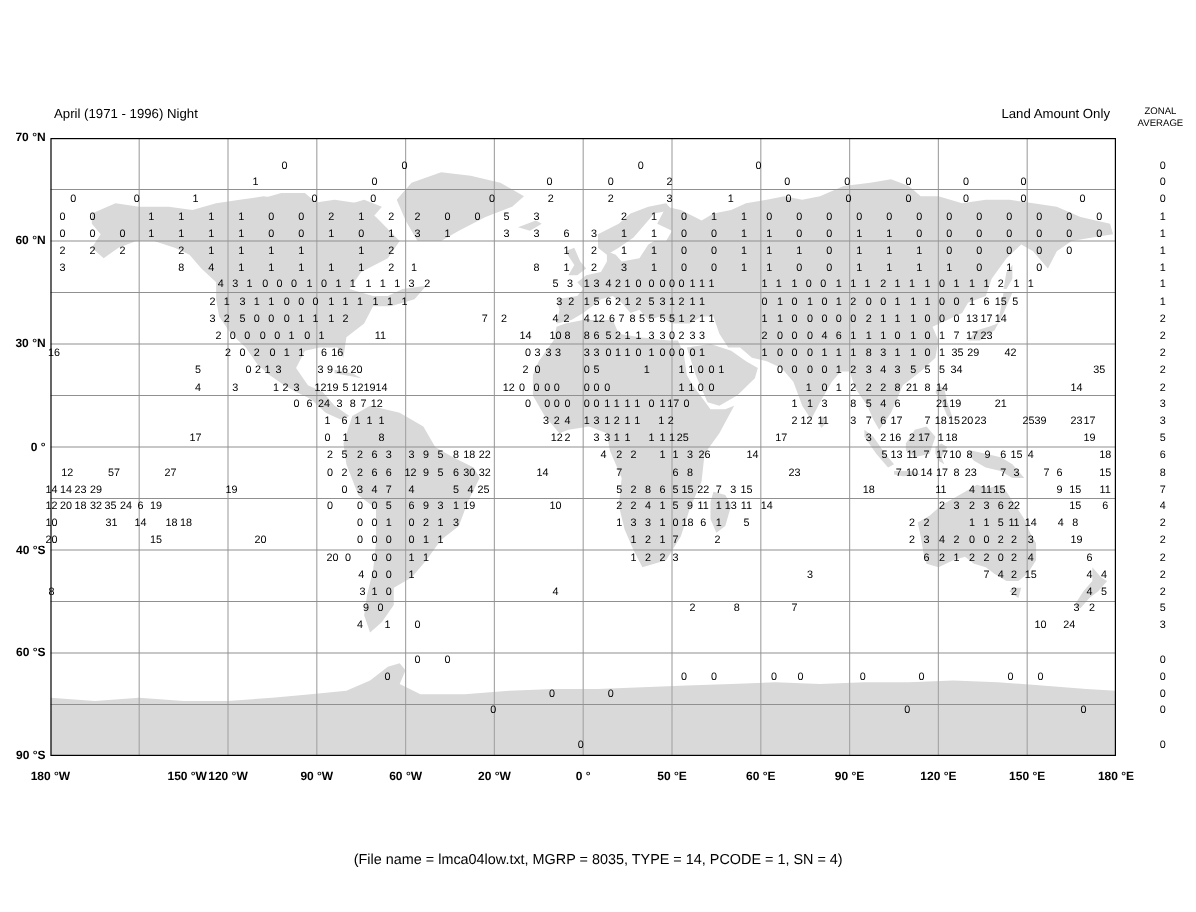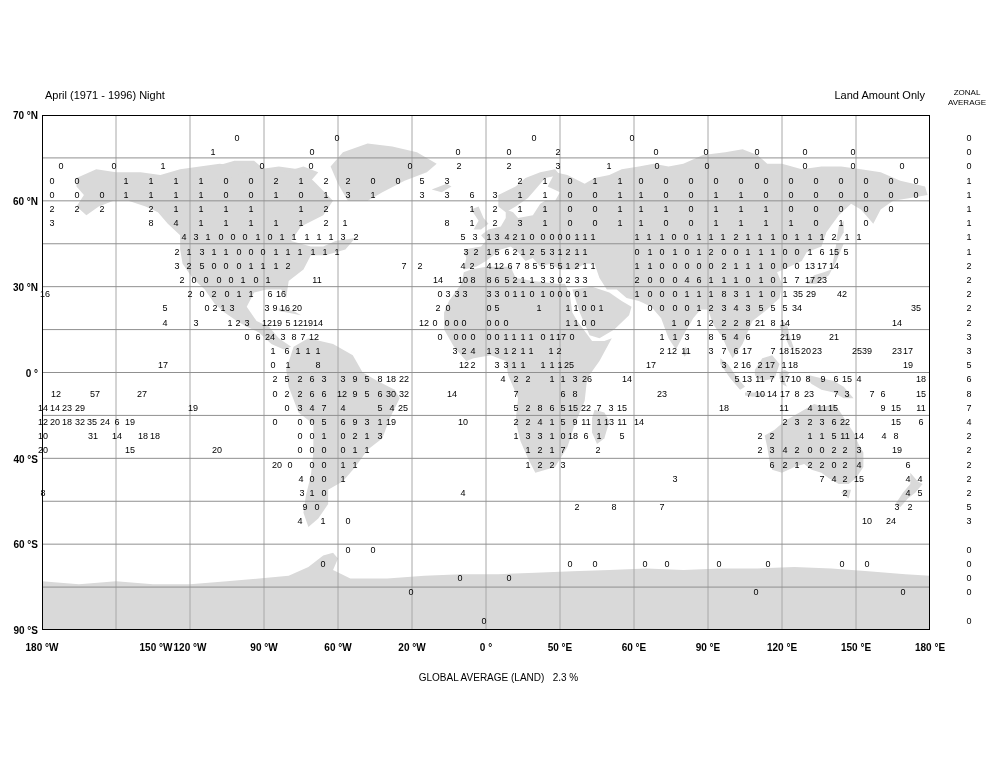--- a/index.html
+++ b/index.html
@@ -925,15 +925,15 @@
       <div class="lon-label" style="left: 412px; top: 642px;">20 °W</div>
       <div class="lon-label" style="left: 486px; top: 642px;">0 °</div>
       <div class="lon-label" style="left: 560px; top: 642px;">50 °E</div>
       <div class="lon-label" style="left: 634px; top: 642px;">60 °E</div>
       <div class="lon-label" style="left: 708px; top: 642px;">90 °E</div>
       <div class="lon-label" style="left: 782px; top: 642px;">120 °E</div>
       <div class="lon-label" style="left: 856px; top: 642px;">150 °E</div>
       <div class="lon-label" style="left: 930px; top: 642px;">180 °E</div>
     </div>
 
-  <div class="global-avg">GLOBAL AVERAGE (LAND)   2.3 %</div>
+  <div class="file-info">(File name = lmca04low.txt, MGRP = 8035, TYPE = 14, PCODE = 1, SN = 4)</div>
 
 </div>
 
 </body></html>

